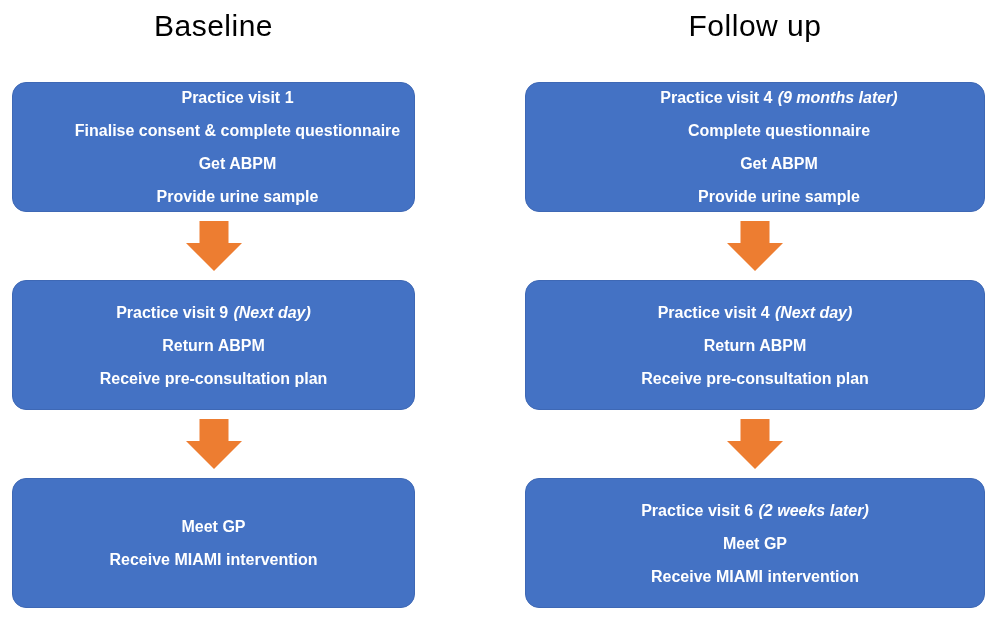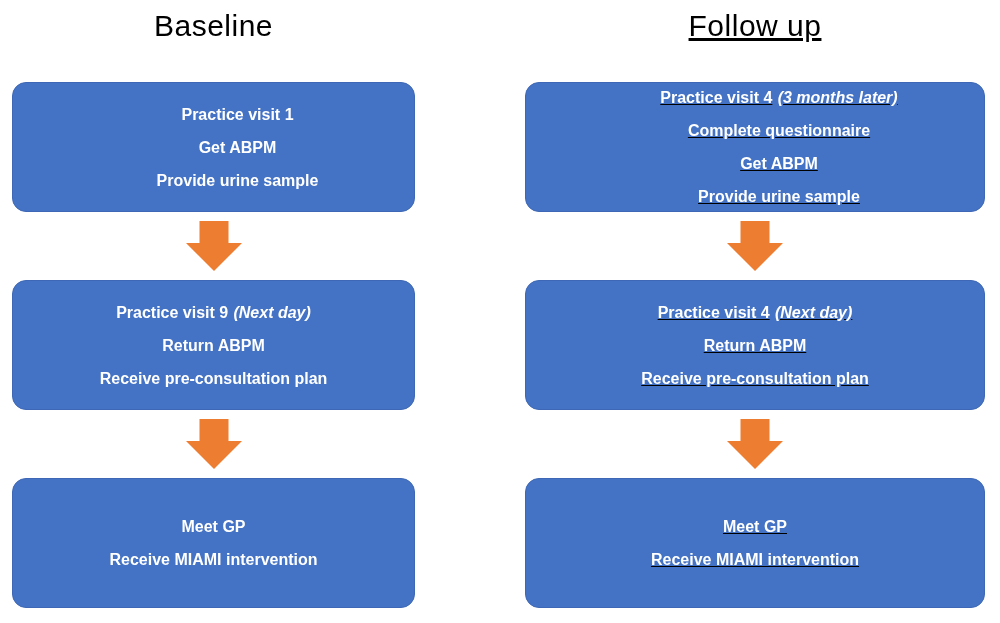--- a/index.html
+++ b/index.html
@@ -15,21 +15,21 @@
   }
 
   .col {
     position: absolute;
     top: 0;
     display: flex;
     flex-direction: column;
     align-items: center;
   }
   .col-left  { left: 12px;  width: 403px; }
-  .col-right { left: 525px; width: 460px; text-decoration: underline; }
+  .col-right { left: 525px; width: 460px; }
 
   .col-title {
     height: 44px;
     margin-top: 4px;
     display: flex;
     align-items: center;
     justify-content: center;
     font-size: 30px;
     font-weight: 400;
     color: var(--title-text, #000000);
@@ -71,20 +71,21 @@
 
 <div class="canvas">
 
   <div class="col col-left">
     <div class="col-title">Baseline</div>
 
     <div class="box box-first">
       <div class="box-heading">
         <span>Practice visit 1</span><span class="box-note"></span>
       </div>
+      <div class="box-line">Finalise consent &amp; complete questionnaire</div>
       <div class="box-line">Get ABPM</div>
       <div class="box-line">Provide urine sample</div>
     </div>
 
     <svg class="arrow" viewBox="0 0 56 50" aria-hidden="true">
       <polygon points="13.5,0 42.5,0 42.5,22 56,22 28,50 0,22 13.5,22"></polygon>
     </svg>
 
     <div class="box">
       <div class="box-heading">
@@ -102,21 +103,21 @@
       <div class="box-line">Meet GP</div>
       <div class="box-line">Receive MIAMI intervention</div>
     </div>
   </div>
 
   <div class="col col-right">
     <div class="col-title">Follow up</div>
 
     <div class="box box-first">
       <div class="box-heading">
-        <span>Practice visit 4</span><span class="box-note">(3 months later)</span>
+        <span>Practice visit 4</span><span class="box-note">(9 months later)</span>
       </div>
       <div class="box-line">Complete questionnaire</div>
       <div class="box-line">Get ABPM</div>
       <div class="box-line">Provide urine sample</div>
     </div>
 
     <svg class="arrow" viewBox="0 0 56 50" aria-hidden="true">
       <polygon points="13.5,0 42.5,0 42.5,22 56,22 28,50 0,22 13.5,22"></polygon>
     </svg>
 
@@ -126,18 +127,21 @@
       </div>
       <div class="box-line">Return ABPM</div>
       <div class="box-line">Receive pre-consultation plan</div>
     </div>
 
     <svg class="arrow" viewBox="0 0 56 50" aria-hidden="true">
       <polygon points="13.5,0 42.5,0 42.5,22 56,22 28,50 0,22 13.5,22"></polygon>
     </svg>
 
     <div class="box">
+      <div class="box-heading">
+        <span>Practice visit 6</span><span class="box-note">(2 weeks later)</span>
+      </div>
       <div class="box-line">Meet GP</div>
       <div class="box-line">Receive MIAMI intervention</div>
     </div>
   </div>
 
 </div>
 
 </body></html>

